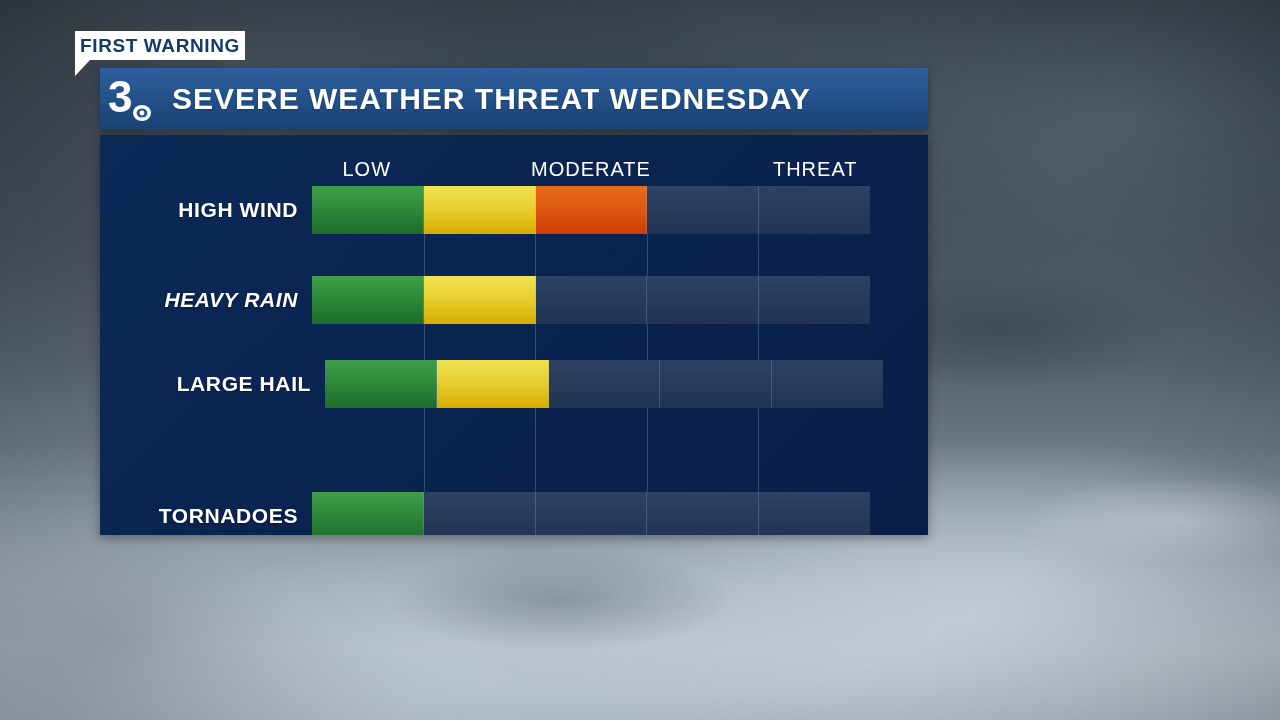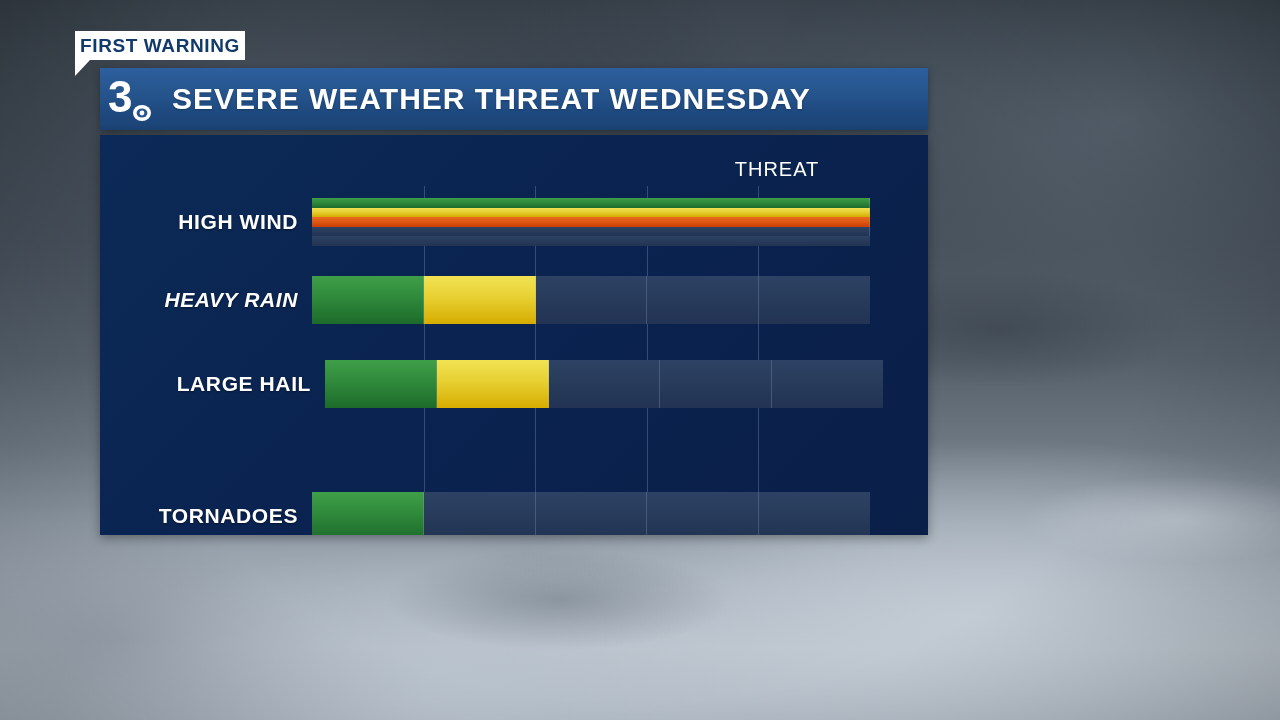--- a/index.html
+++ b/index.html
@@ -170,21 +170,21 @@
     background: rgba(150,175,210,0.30);
   }
 
   .row {
     position: absolute;
     left: 0;
     width: 558px;
     height: 48px;
     display: flex;
   }
-  .row-0 { top: 12px; flex-direction: column; }
+  .row-0 { top: 0px; }
   .row-1 { top: 90px; font-style: italic; }
   .row-2 { top: 174px; margin-left: 13px; }
   .row-3 { top: 266px; margin-top: 40px; }
 
   .row-label {
     position: absolute;
     right: 100%;
     top: 0;
     height: 48px;
     line-height: 48px;
@@ -241,21 +241,23 @@
           <circle cx="40" cy="43" r="2.4" fill="#ffffff"></circle>
         </g>
       </svg>
     </div>
     <div class="header-title">SEVERE WEATHER THREAT WEDNESDAY</div>
   </div>
 
   <div class="panel">
 
     <div class="col-headers">
+      <div class="col-head">LOW</div>
       <div class="col-head"></div>
+      <div class="col-head">MODERATE</div>
       <div class="col-head"></div>
       <div class="col-head">THREAT</div>
     </div>
 
     <div class="grid">
       <div class="grid-lines">
         <div class="vline" style="left:111.6px"></div>
         <div class="vline" style="left:223.2px"></div>
         <div class="vline" style="left:334.8px"></div>
         <div class="vline" style="left:446.4px"></div>

